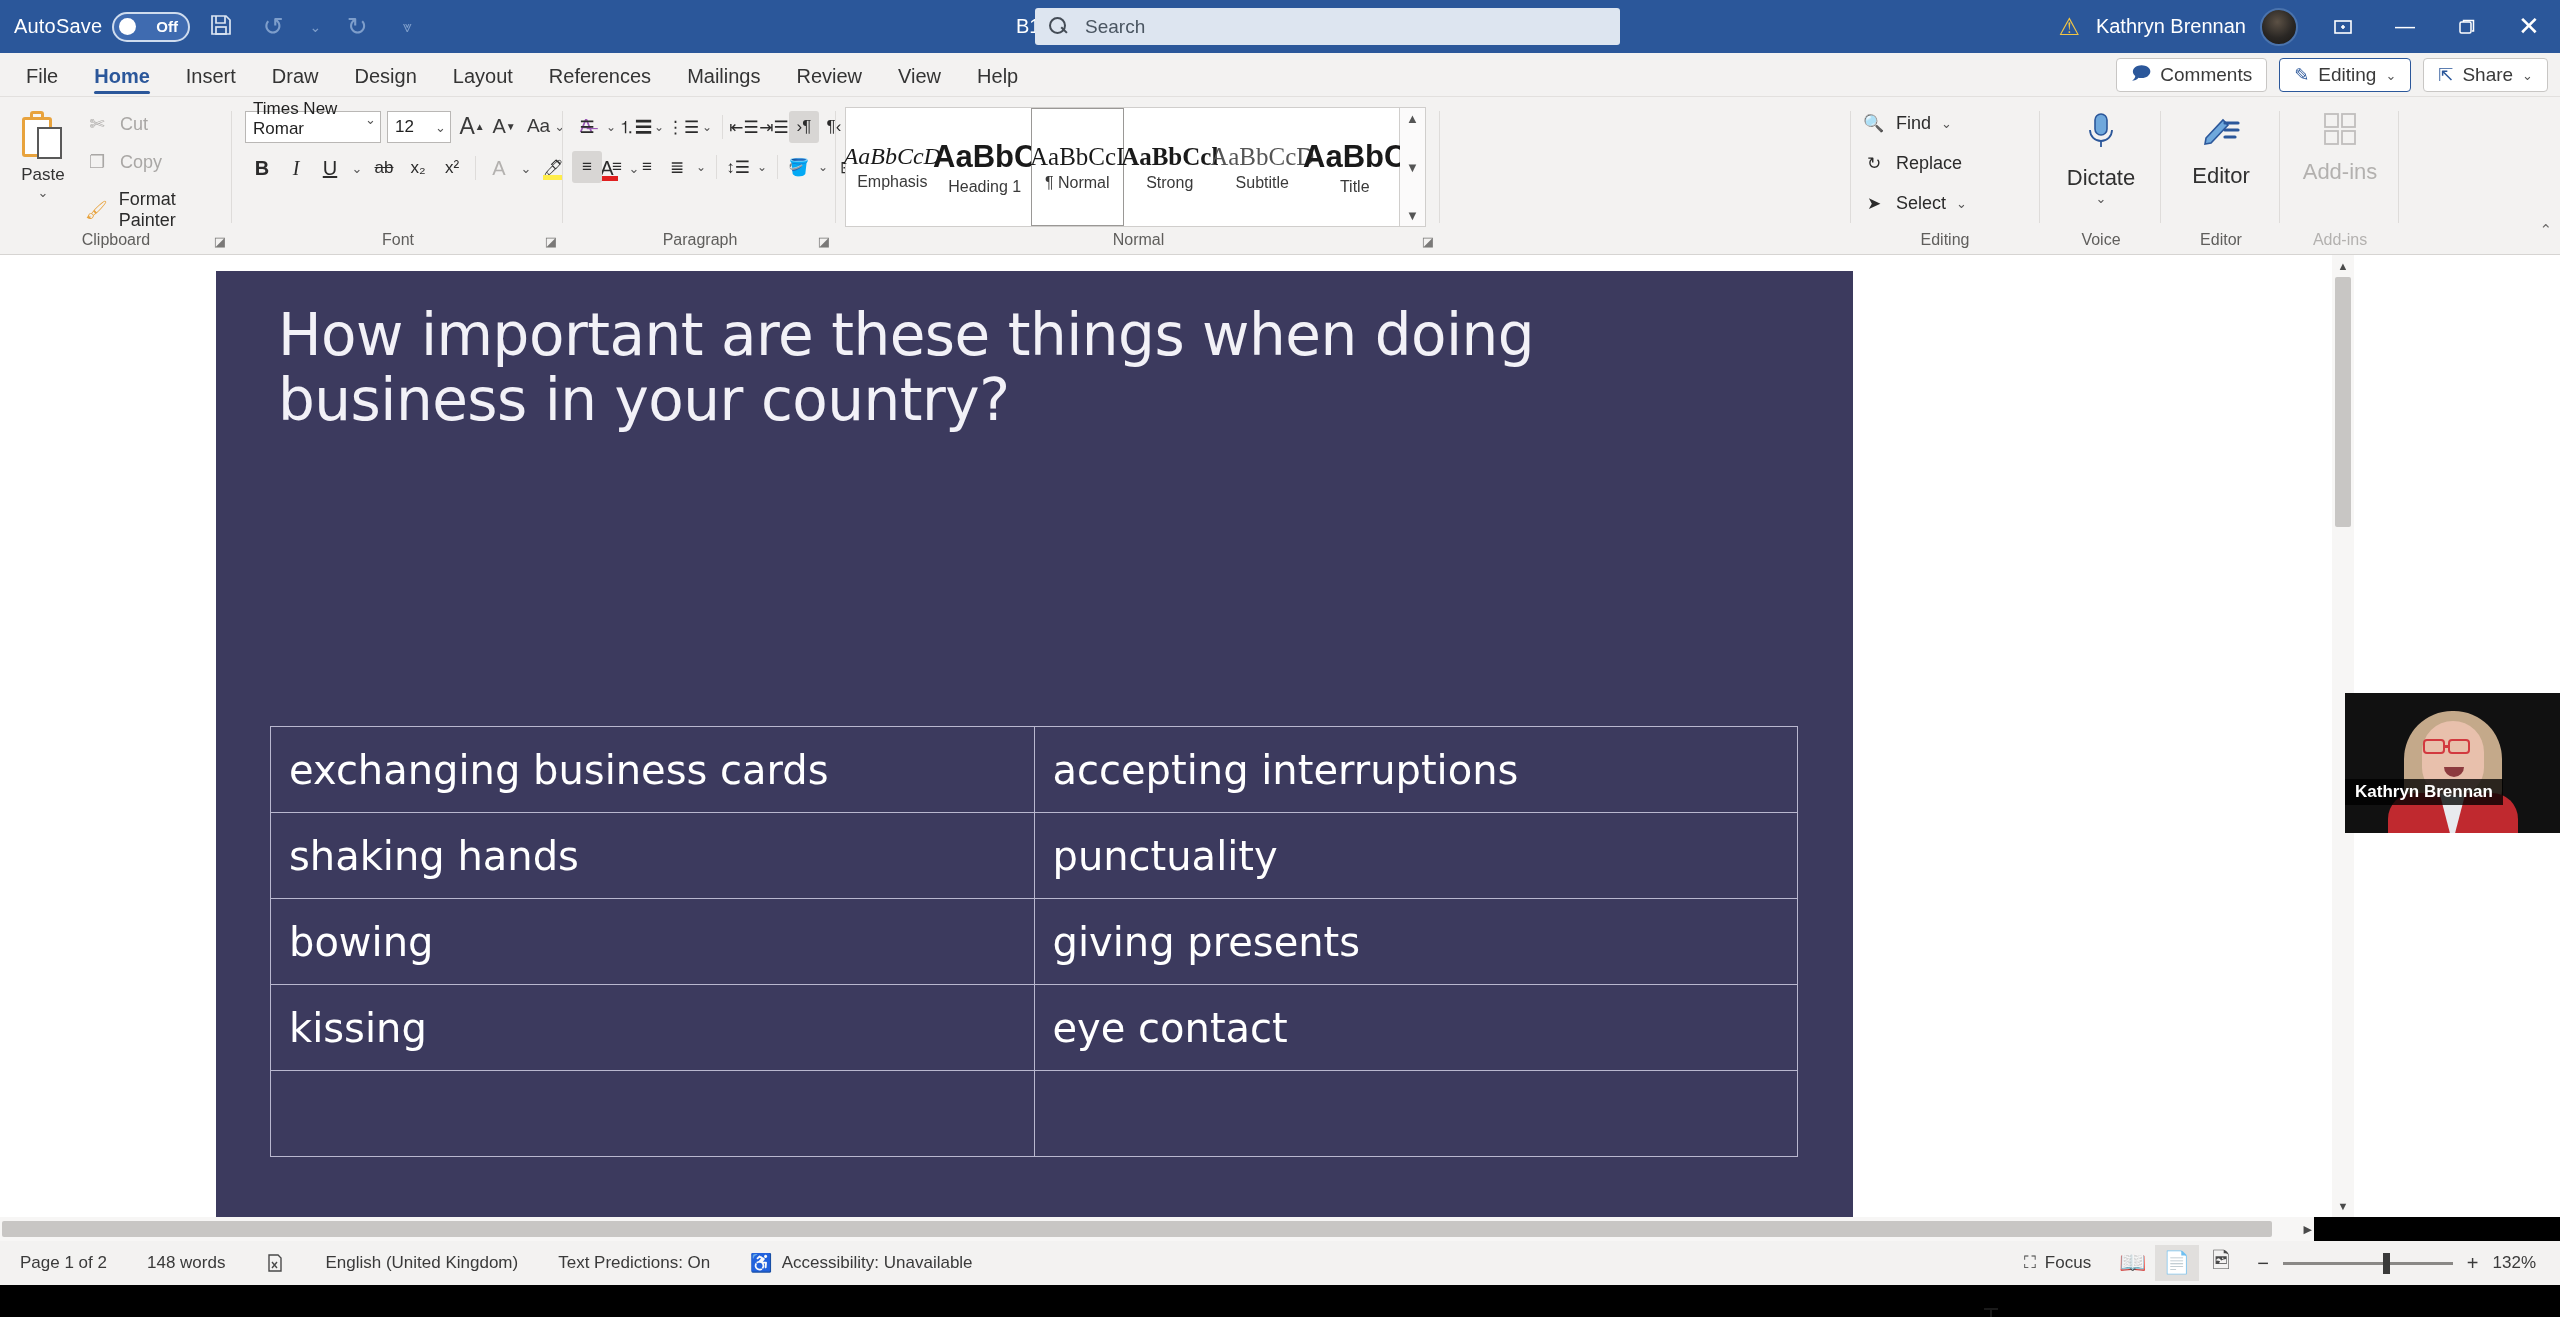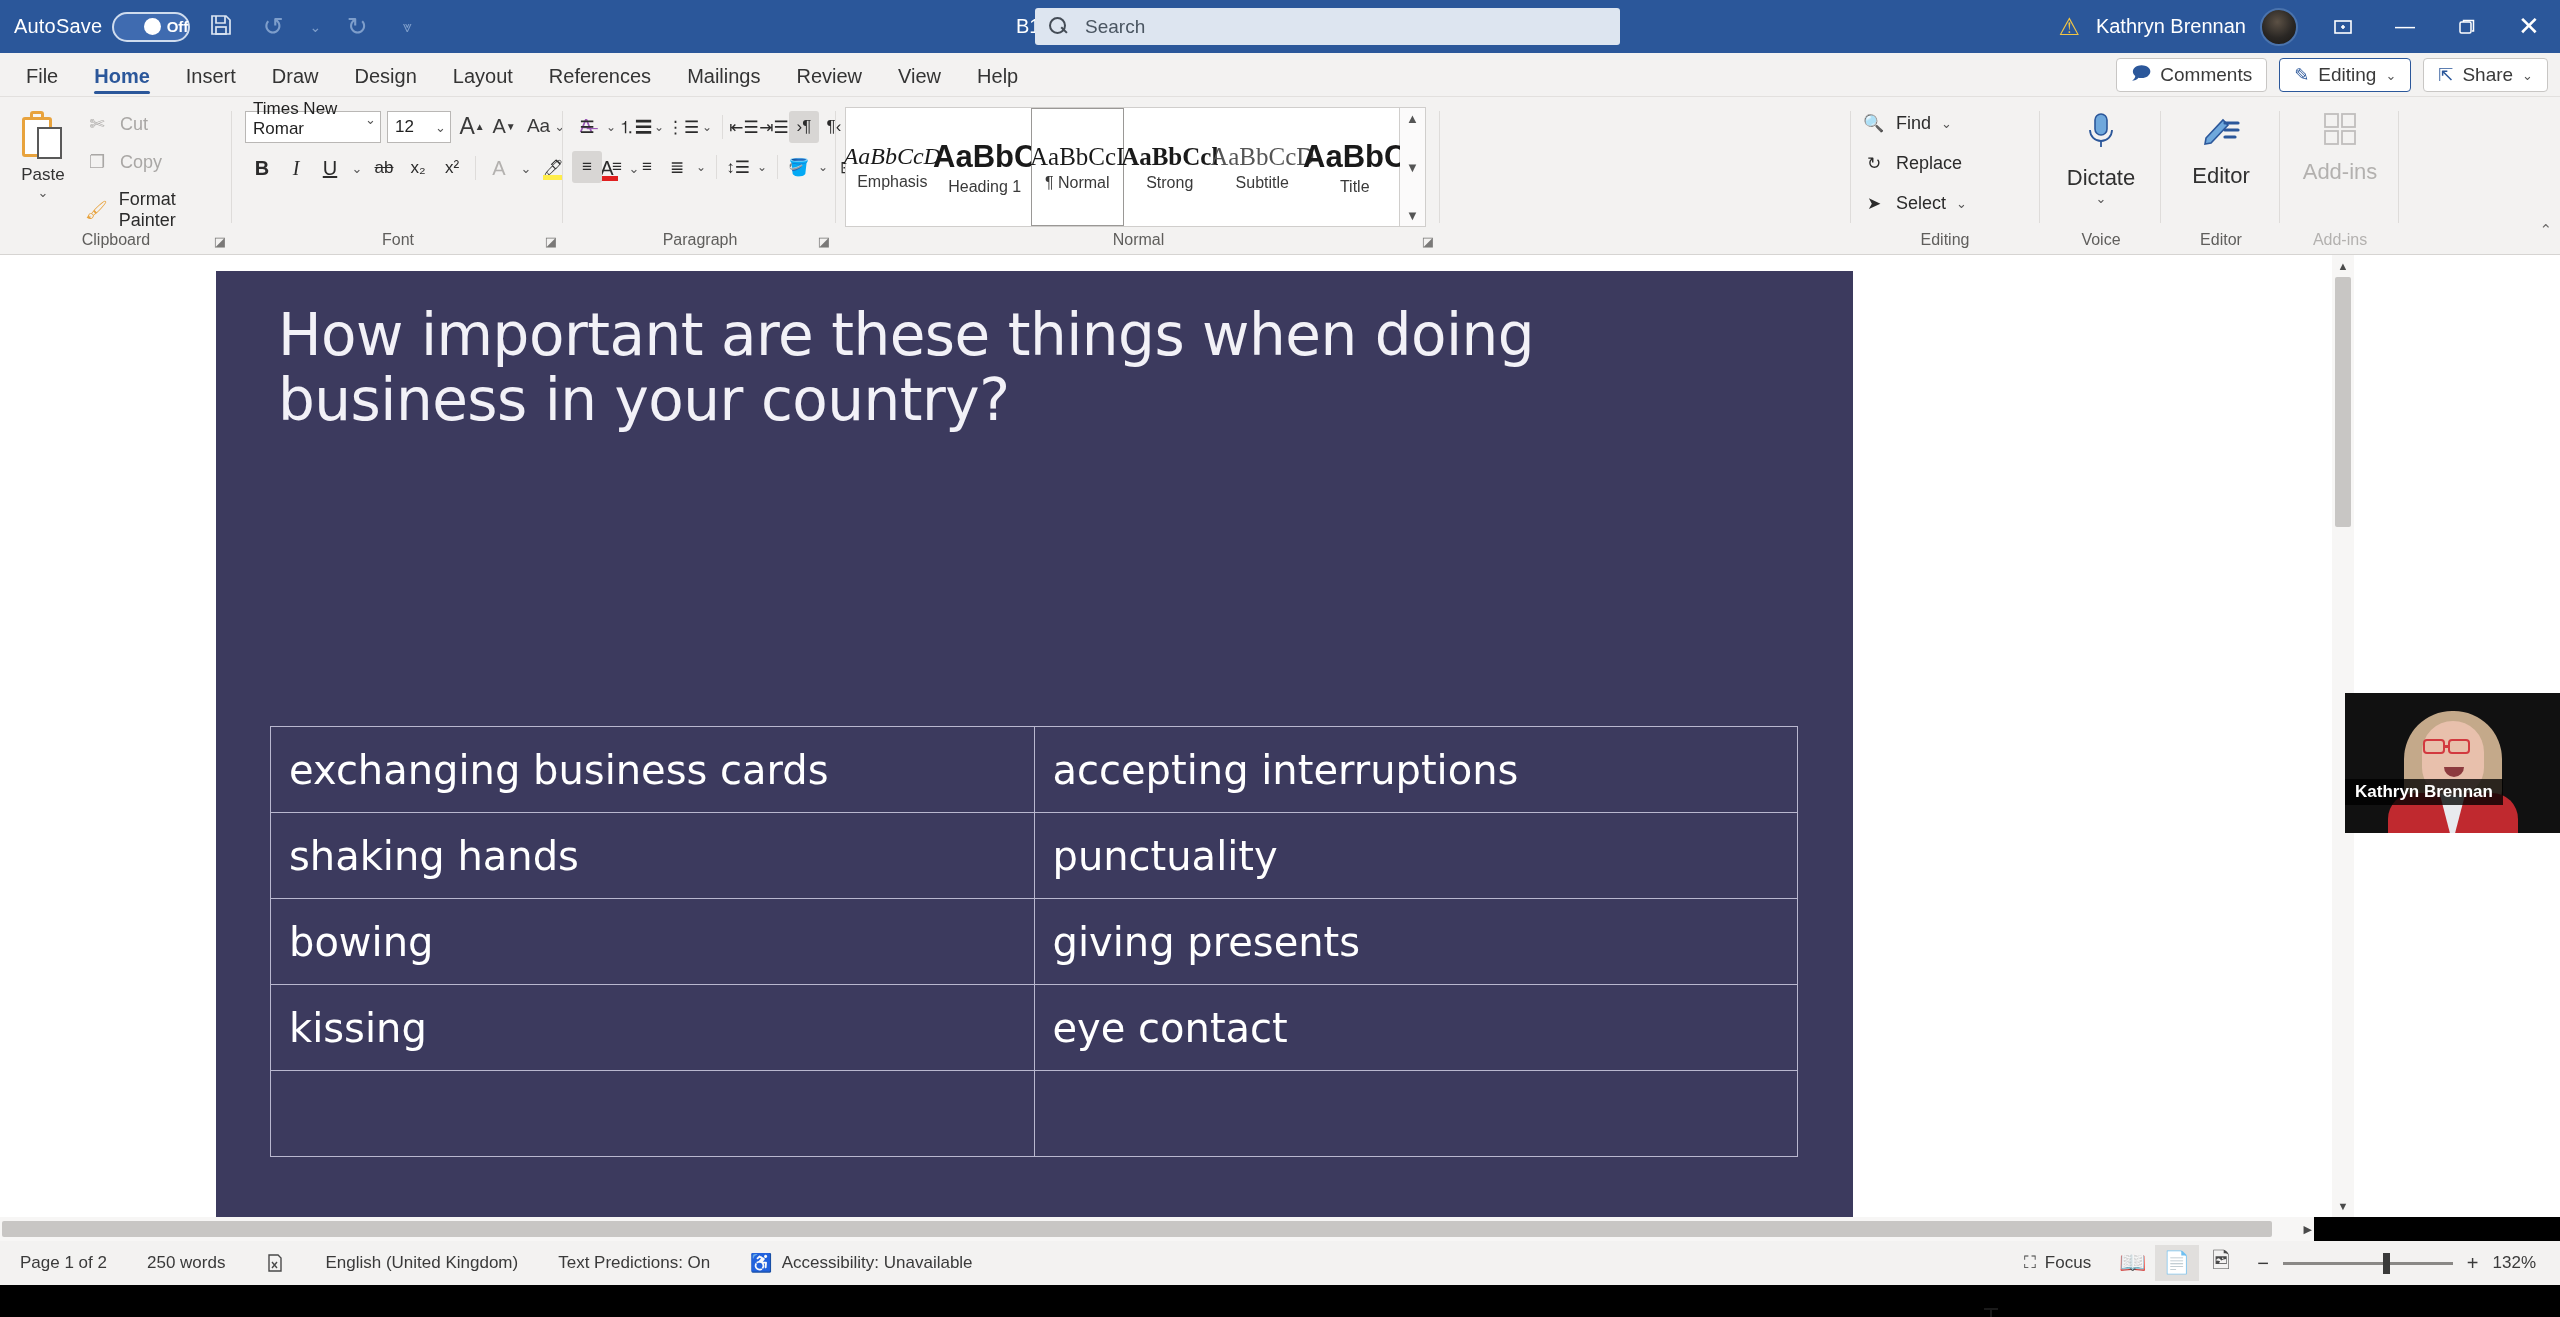--- a/index.html
+++ b/index.html
@@ -15,21 +15,21 @@
   .titlebar {
     position: absolute; left: 0; top: 0; width: 2560px; height: 53px;
     background: #2b579a;
     display: flex; align-items: center;
   }
   .tb-left { display:flex; align-items:center; padding-left: 14px; gap: 10px; }
   .autosave-label { color:#fff; font-size:20px; letter-spacing:.2px; }
   .autosave-toggle {
     width: 78px; height: 30px; border-radius: 15px;
     border: 2px solid #cfdcee; background: #3f6bb0;
-    display:flex; align-items:center; gap:6px; padding-left:5px;justify-content:flex-end;
+    display:flex; align-items:center; gap:20px; padding-left:5px;
   }
   .autosave-knob { width:17px; height:17px; border-radius:50%; background:#fff; }
   .autosave-off { color:#fff; font-size:15px; font-weight:bold; }
   .tb-icon {
     color:#dbe5f2; font-size:25px; line-height:1;
     width: 42px; text-align:center; cursor:default;
   }
   .tb-icon.dim { color:#7e9ecb; }
   .tb-title {
     position:absolute; left:0; right:0; top:0; height:53px;
@@ -647,21 +647,21 @@
     <div class="thumb"></div>
     <div class="arrow bot">▼</div>
   </div>
   <div class="hscroll">
     <div class="thumb"></div>
     <div class="arrow">▶</div>
   </div>
 
   <div class="statusbar">
     <span class="sb-item">Page 1 of 2</span>
-    <span class="sb-item">250 words</span>
+    <span class="sb-item">148 words</span>
     <span class="sb-item">
       <svg width="20" height="20" viewBox="0 0 20 20" fill="none" stroke="#4a4a4a" stroke-width="1.4">
         <path d="M4 2h9l3 3v13H4z"></path>
           <path d="M7 9l5 6M12 9l-5 6"></path>
       </svg>
     </span>
     <span class="sb-item">English (United Kingdom)</span>
     <span class="sb-item">Text Predictions: On</span>
     <span class="sb-item">
       <span style="font-size:18px">♿</span>

